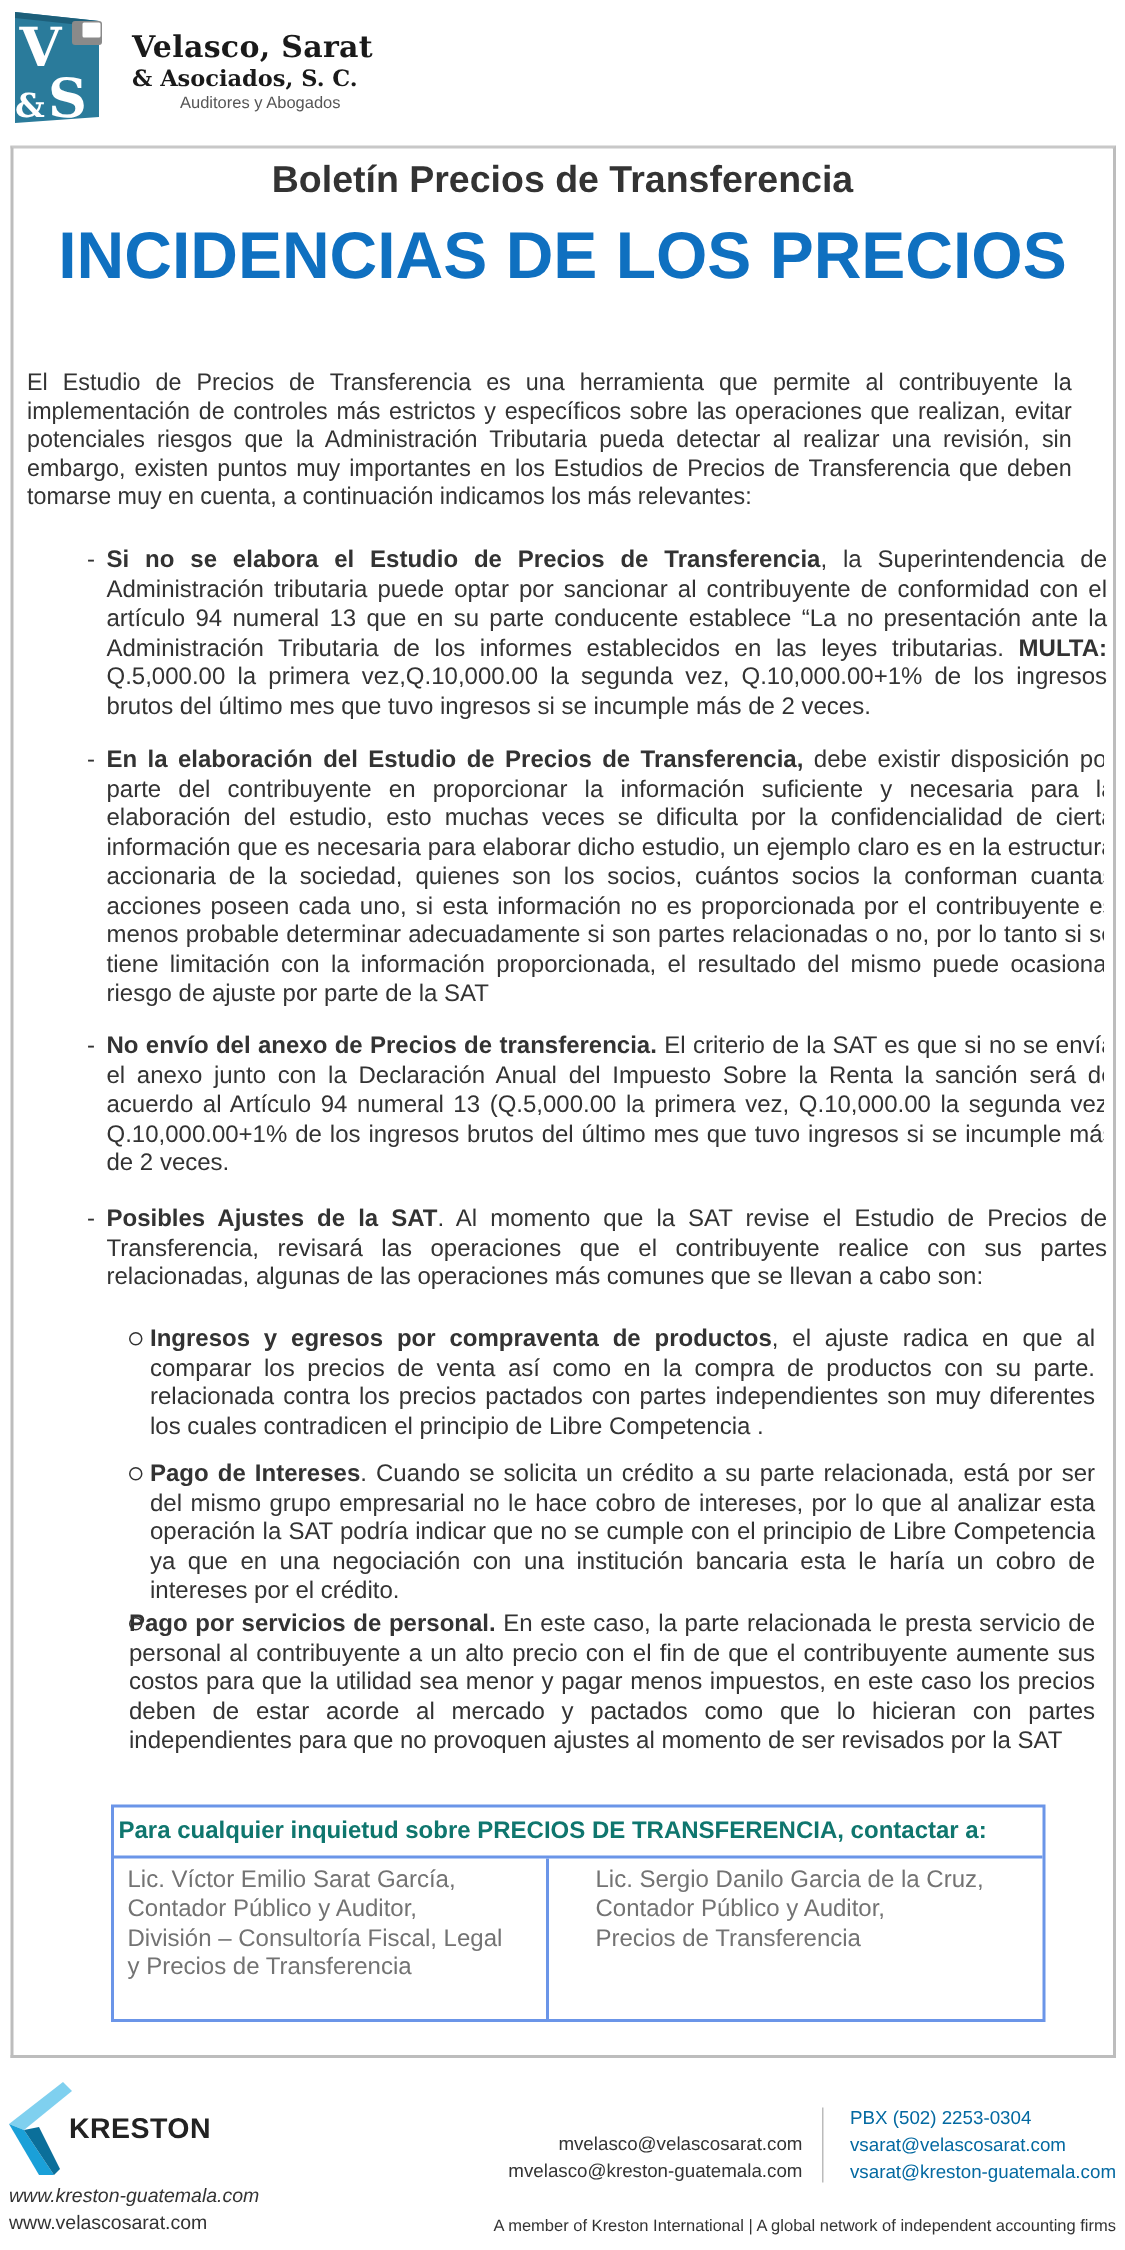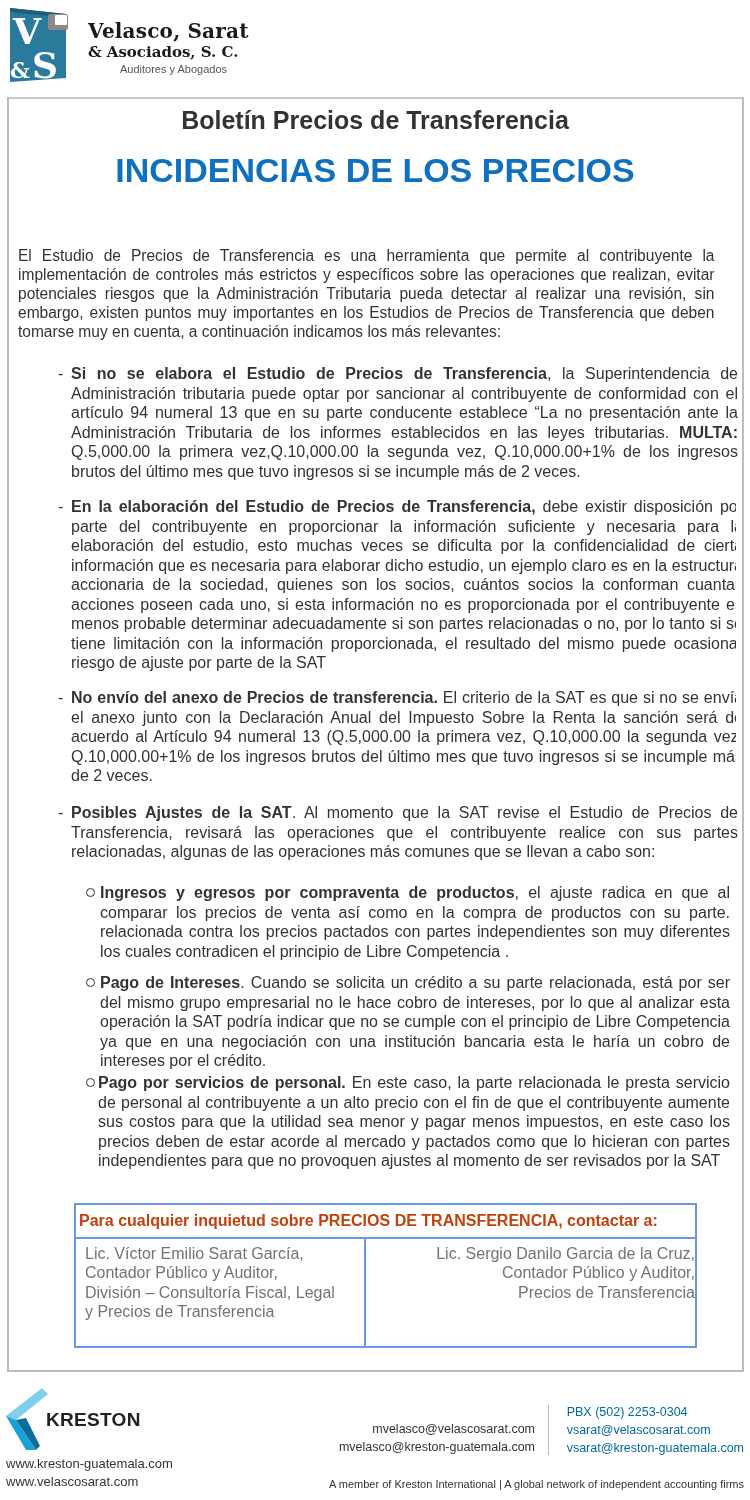--- a/index.html
+++ b/index.html
@@ -11,41 +11,41 @@
   .logo-mark { position: absolute; left: 0; top: 0; width: 66px; height: 78px; }
   .logo-text { position: absolute; left: 80px; top: 14px; }
   .logo-name1 { font-family: "DejaVu Serif", serif; font-weight: bold; font-size: 20px; color: #1a1a1a; letter-spacing: 0.2px; line-height: 22px; }
   .logo-name2 { font-family: "DejaVu Serif", serif; font-weight: bold; font-size: 15px; color: #1a1a1a; line-height: 20px; }
   .logo-tag { font-size: 11px; color: #555; line-height: 14px; margin-left: 32px; }
 
   
   .frame { position: absolute; left: 7px; top: 97px; width: 737px; height: 1275px; border: 2px solid #bdbdbd; border-top-color: #c8c8c8; }
 
   .subtitle { position: absolute; left: 0; width: 750px; top: 106px; text-align: center; font-size: 25px; font-weight: bold; color: #333; }
-  .title { position: absolute; left: 0; width: 750px; top: 150px; text-align: center; font-size: 34px; font-weight: bold; color: #0f70c0; line-height: 41px; }
+  .title { position: absolute; left: 0; width: 750px; top: 150px; text-align: center; font-size: 44px; font-weight: bold; color: #0f70c0; line-height: 41px; }
 
   .intro { position: absolute; left: 18px; top: 246px; width: 718px; font-size: 16px; line-height: 19px; text-align: justify; color: #333; font-family: "Liberation Sans", sans-serif; transform: scaleX(0.97); transform-origin: left top; }
 
   .bullet { position: absolute; left: 58px; width: 680px; font-size: 16px; line-height: 19.5px; color: #333; text-align: justify; }
   .bullet .dash { position: absolute; left: 0; top: 0; width: 12px; }
   .bullet .btext { display: block; margin-left: 13px; }
   .bullet b { color: #333; }
   .clip { overflow: hidden; }
 
   .sub { position: absolute; left: 86px; width: 644px; font-size: 16px; line-height: 19.5px; color: #333; text-align: justify; }
   .sub .circle { position: absolute; left: 0; top: 5px; width: 9px; height: 9px; border: 1.3px solid #333; border-radius: 50%; }
   .sub .btext { display: block; margin-left: 14px; }
 
   
   .contact { position: absolute; left: 74px; top: 1203px; width: 623px; height: 145px; border: 2px solid #6b95e8; }
-  .contact-head { height: 34px; border-bottom: 2px solid #6b95e8; font-size: 16px; font-weight: bold; color: #c2410c; padding: 7px 0 0 3px; white-space: nowrap; }
+  .contact-head { height: 34px; border-bottom: 2px solid #6b95e8; font-size: 16px; font-weight: bold; color: #0f766e; padding: 7px 0 0 3px; white-space: nowrap; }
   .contact-cols { display: flex; height: 107px; }
   .contact-col { font-size: 16px; line-height: 19.3px; color: #737373; padding: 5px 0 0 9px; }
   .contact-col.left { width: 290px; border-right: 2px solid #6b95e8; }
-  .contact-col.right { flex: 1; padding-left: 31px; text-align: right; }
+  .contact-col.right { flex: 1; padding-left: 31px; }
 
   
   .kreston { position: absolute; left: 6px; top: 1388px; width: 200px; height: 62px; }
   .kreston-word { position: absolute; left: 40px; top: 21px; font-size: 19px; font-weight: bold; color: #222; letter-spacing: 0.3px; }
   .web { position: absolute; left: 6px; width: 220px; font-size: 13px; color: #333; line-height: 16px; }
   .emails-left { position: absolute; right: 215px; top: 1420px; text-align: right; font-size: 12.5px; color: #333; line-height: 18px; }
   .vdivider { position: absolute; left: 548px; top: 1405px; width: 1px; height: 50px; background: #bbb; }
   .emails-right { position: absolute; right: 6px; top: 1403px; text-align: left; font-size: 12.5px; color: #0369a1; line-height: 18px; }
   .member { position: absolute; right: 6px; top: 1478px; font-size: 11px; color: #333; white-space: nowrap; }
 </style>
@@ -115,21 +115,21 @@
 
 <div class="sub" style="top:973px;">
   <span class="circle"></span>
   <span class="btext">
     <b>Pago de Intereses</b><span>. Cuando se solicita un crédito a su parte relacionada, está por ser del mismo grupo empresarial no le hace cobro de intereses, por lo que al analizar esta operación la SAT podría indicar que no se cumple con el principio de Libre Competencia ya que en una negociación con una institución bancaria esta le haría un cobro de intereses por el crédito.</span>
   </span>
 </div>
 
 <div class="sub" style="top:1073px;">
   <span class="circle"></span>
-  <span class="btext" style="margin-left:12px;">
+  <span class="btext" style="margin-left:0;">
     <b>Pago por servicios de personal.</b><span>  En este caso, la parte relacionada le presta servicio de personal al contribuyente a un alto precio con el fin de que el contribuyente aumente sus costos para que la utilidad sea menor y pagar menos impuestos, en este caso los precios deben de estar acorde al mercado y pactados como que lo hicieran con partes independientes para que no provoquen ajustes al momento de ser revisados por la SAT</span>
   </span>
 </div>
 
 <div class="contact">
   <div class="contact-head">Para cualquier inquietud sobre PRECIOS DE TRANSFERENCIA,  contactar a:</div>
   <div class="contact-cols">
     <div class="contact-col left">
       <div>Lic. Víctor Emilio Sarat García,</div>
       <div>Contador Público y Auditor,</div>
@@ -146,21 +146,21 @@
 
 <div class="kreston">
   <svg width="44" height="62" viewBox="0 0 44 62" style="position:absolute;left:0;top:0;">
     <polygon points="36,0 0,28 10,32 42,6" fill="#7fd0ef"></polygon>
     <polygon points="0,28 10,32 30,62 20,62" fill="#1aa0d8"></polygon>
     <polygon points="10,32 20,30 34,58 30,62" fill="#0b6f9a"></polygon>
   </svg>
   <div class="kreston-word">KRESTON</div>
 </div>
 
-<div class="web" style="top:1456px;">www.kreston-guatemala.com</div>
+<div class="web" style="top:1456px;font-style:italic;">www.kreston-guatemala.com</div>
 <div class="web" style="top:1474px;">www.velascosarat.com</div>
 
 <div class="emails-left">
   <div>mvelasco@velascosarat.com</div>
   <div>mvelasco@kreston-guatemala.com</div>
 </div>
 <div class="vdivider"></div>
 <div class="emails-right">
   <div>PBX (502) 2253-0304</div>
   <div>vsarat@velascosarat.com</div>

